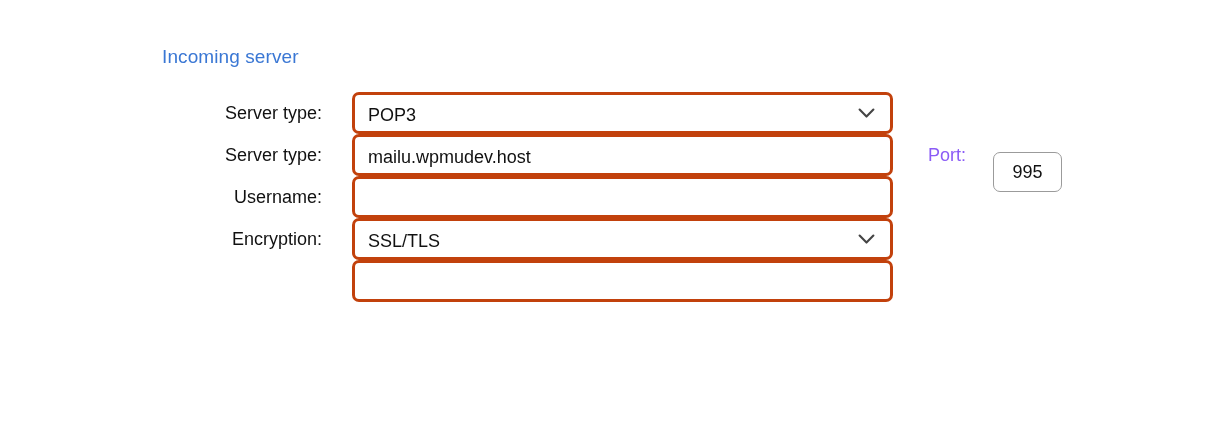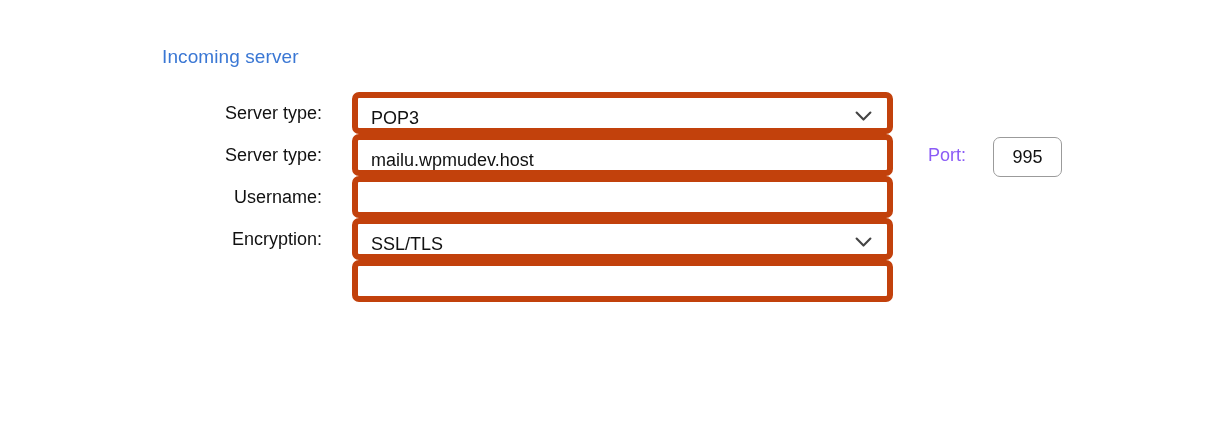--- a/index.html
+++ b/index.html
@@ -60,21 +60,21 @@
     white-space: nowrap;
   }
 
   .field {
     position: absolute;
     left: 352px;
     top: 0;
     width: 541px;
     height: 42px;
     box-sizing: border-box;
-    border: 6px solid #c2410c;
+    border: 3px solid #c2410c;
     border-radius: 7px;
     background: #ffffff;
   }
 
   .field-text {
     position: absolute;
     left: 13px;
     top: 0;
     right: 40px;
     height: 40px;
@@ -115,21 +115,21 @@
     top: 0;
     height: 42px;
     line-height: 42px;
     font-size: 18px;
     color: #8b5cf6;
   }
 
   .port-field {
     position: absolute;
     left: 65px;
-    top: 3px;
+    top: 18px;
     width: 69px;
     height: 40px;
     box-sizing: border-box;
     border: 1px solid #9b9b9b;
     border-radius: 7px;
     background: #ffffff;
   }
 
   .port-text {
     position: absolute;

